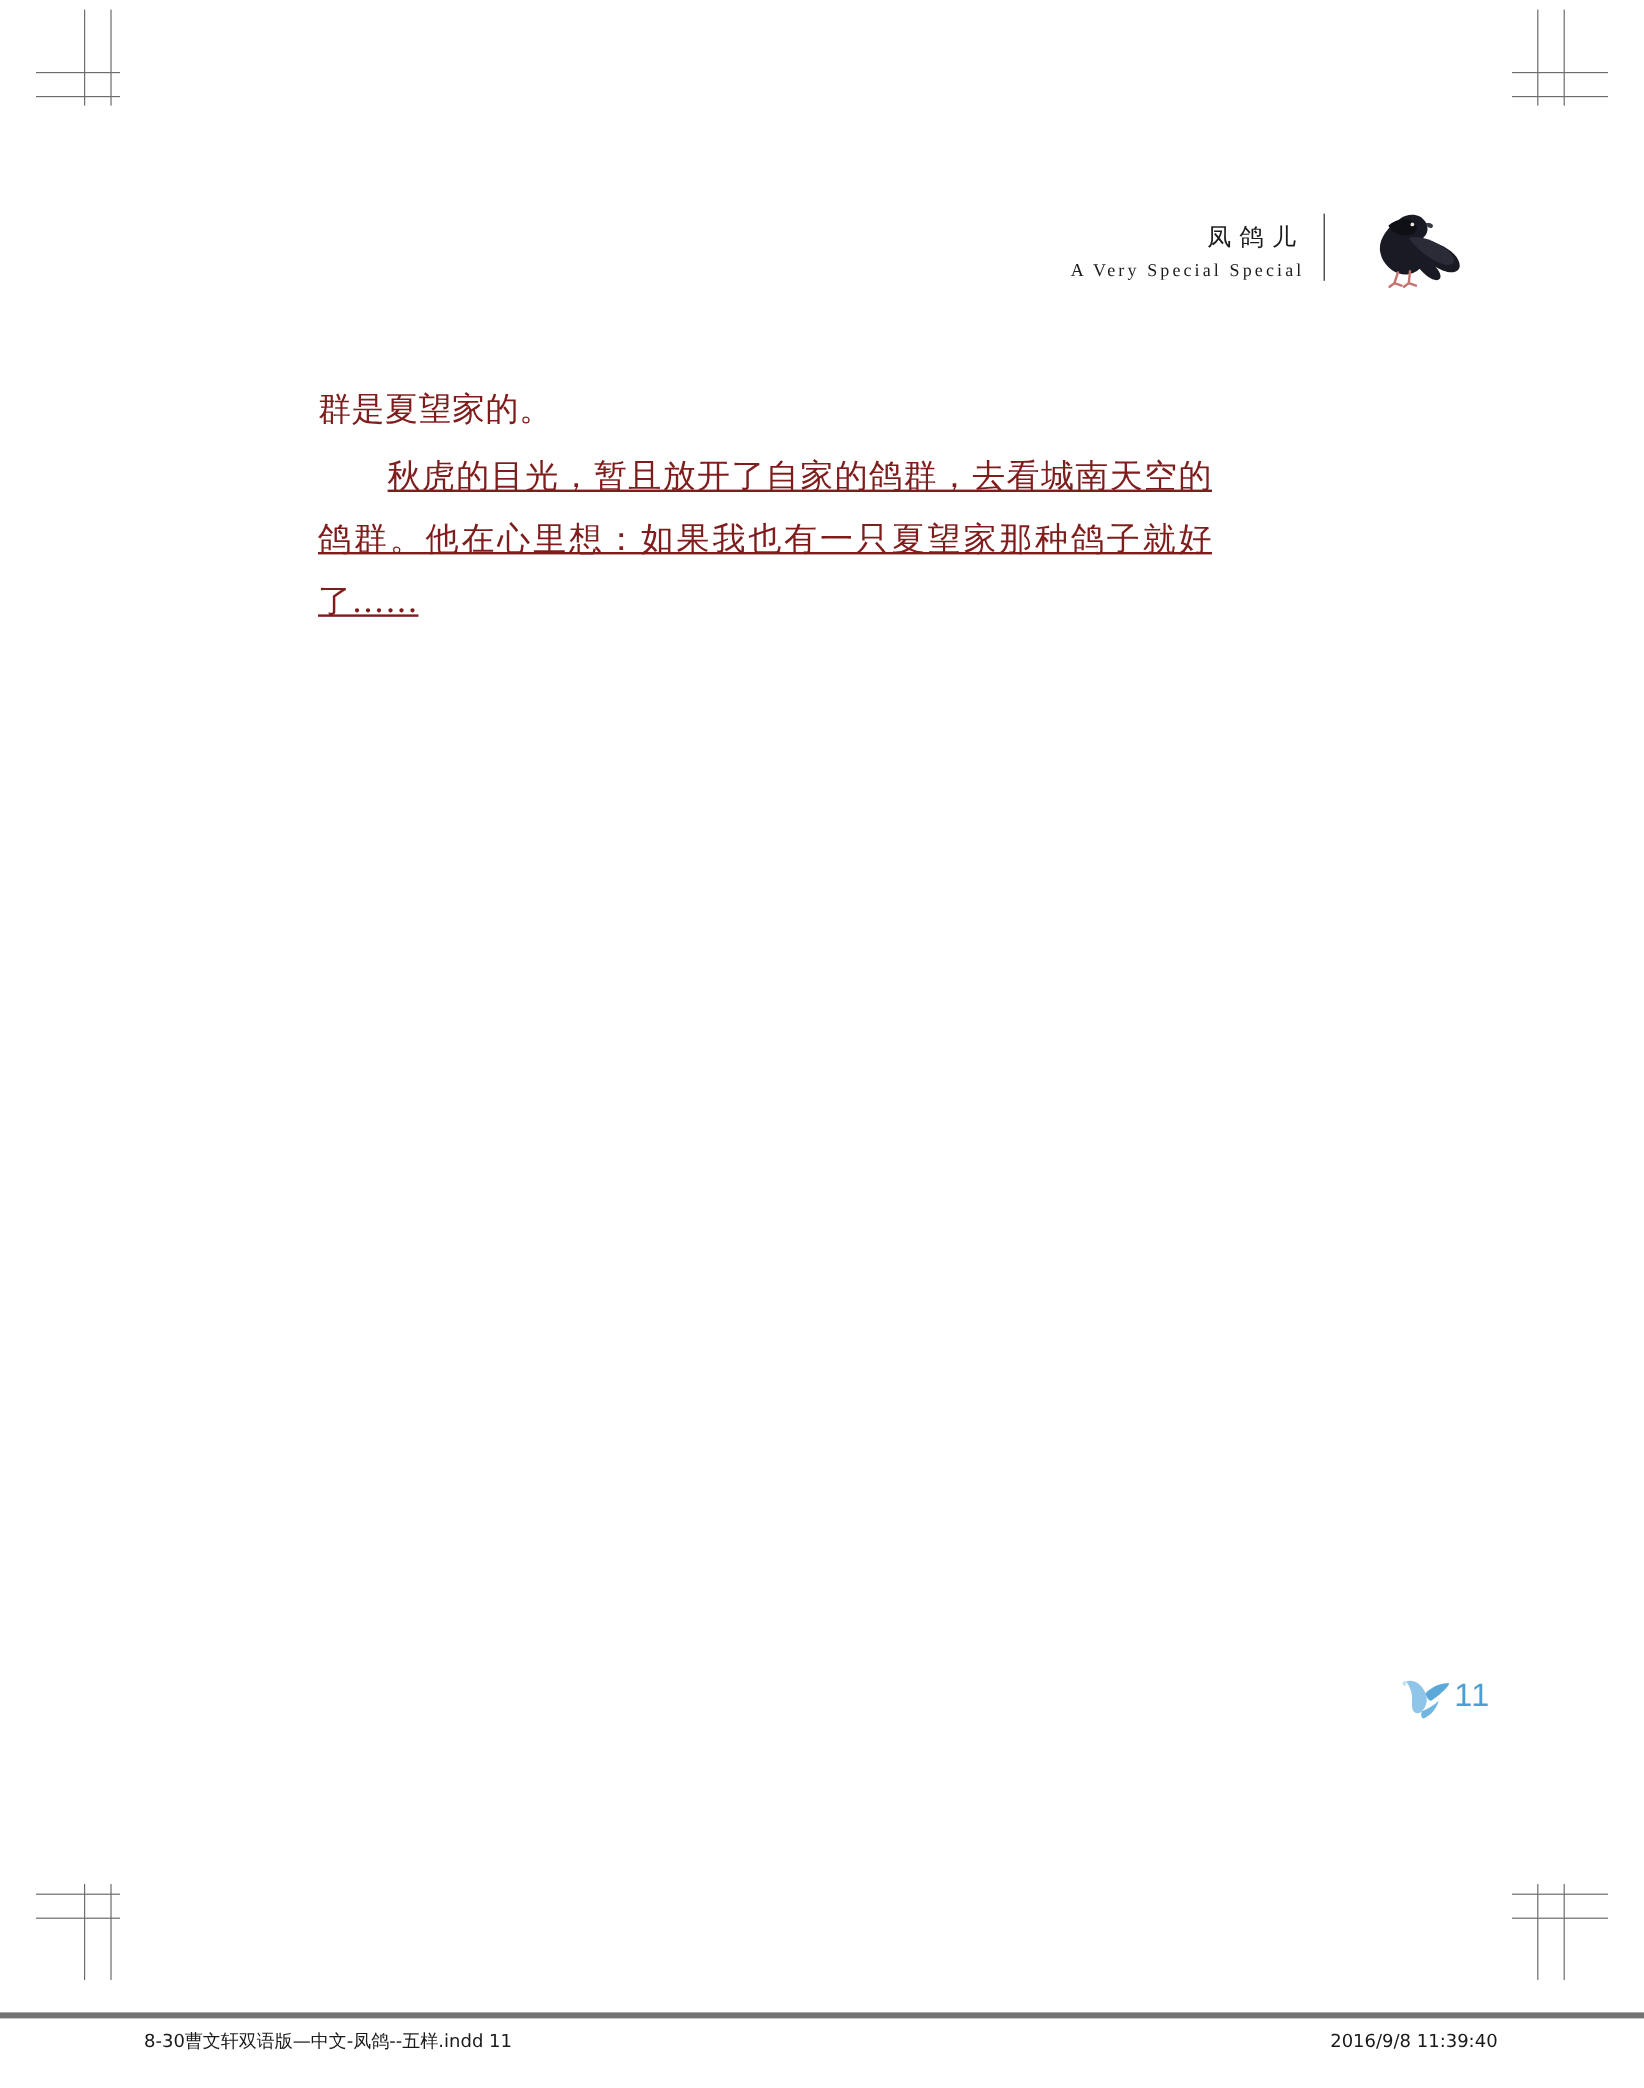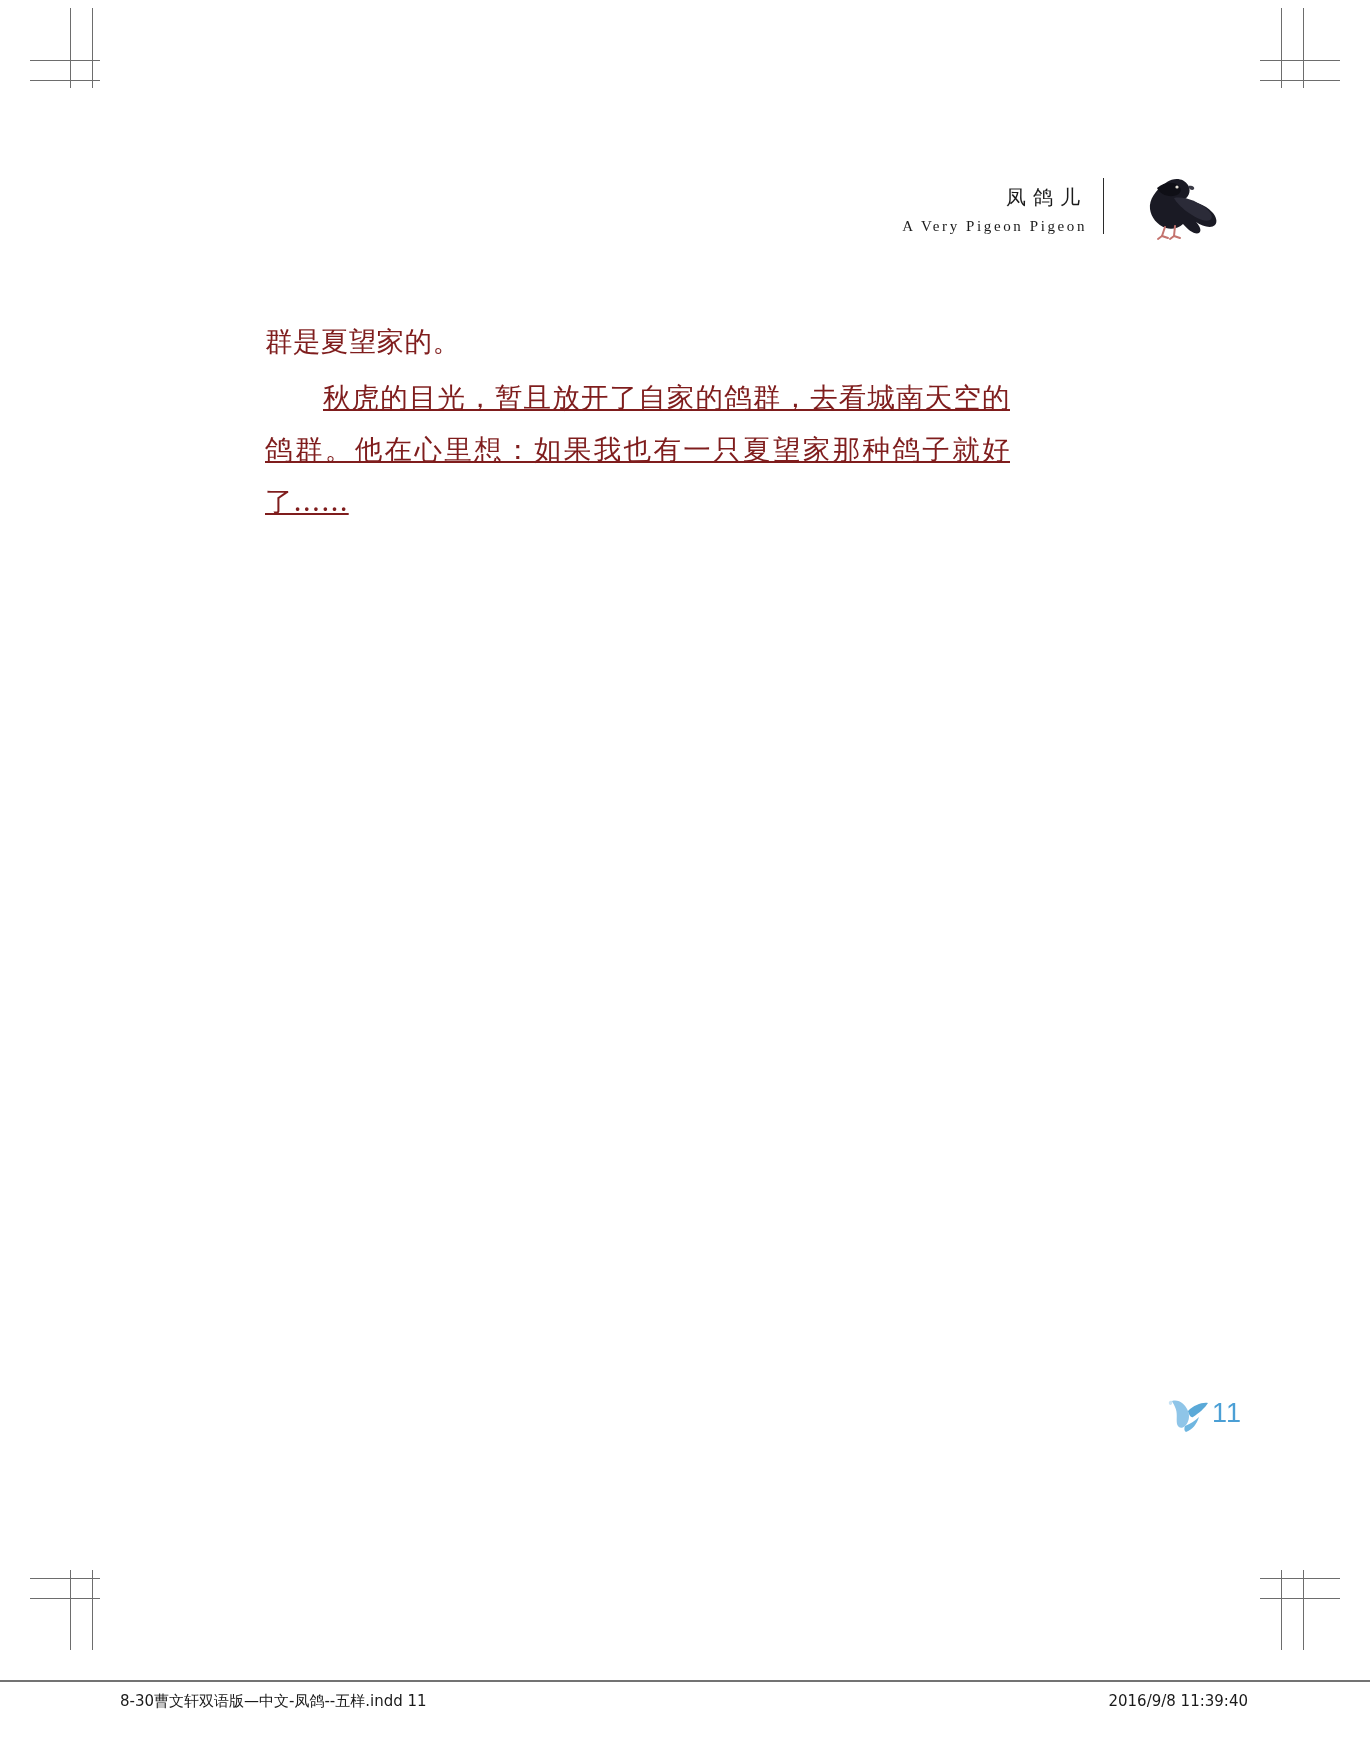--- a/index.html
+++ b/index.html
@@ -150,21 +150,21 @@
     letter-spacing: 1px;
   }
 
   
   .slug {
     position: absolute;
     left: 0;
     bottom: 18px;
     width: 100%;
     height: 40px;
-    border-top: 2px solid #737373;
+    border-top: 5px solid #737373;
   }
   .slug-left {
     position: absolute;
     left: 120px;
     top: 10px;
     font-family: "DejaVu Sans", sans-serif;
     font-size: 15px;
     color: #1a1a1a;
     white-space: nowrap;
   }
@@ -204,21 +204,21 @@
   <div class="crop crop-br">
     <div class="v"></div>
       <div class="v2"></div>
       <div class="h"></div>
       <div class="h2"></div>
   </div>
 
   <div class="running-header">
     <div class="header-texts">
       <div class="header-cn">凤鸽儿</div>
-      <div class="header-en">A Very Pigeon Pigeon</div>
+      <div class="header-en">A Very Special Special</div>
     </div>
     <div class="header-rule"></div>
     <div class="header-pigeon">
       <svg viewBox="0 0 110 80" width="110" height="80" aria-hidden="true">
         <g>
           <path d="M55 14 C62 9, 72 10, 76 17 C80 24, 76 30, 70 33 C80 32, 92 36, 100 44 C104 48, 106 54, 103 57 C99 61, 90 58, 84 54 C88 58, 90 63, 87 65 C83 67, 76 62, 71 56 C67 60, 60 62, 54 60 C45 57, 39 49, 38 41 C37 32, 43 22, 55 14 Z" fill="#1a1a24"></path>
           <path d="M62 30 C72 28, 86 33, 96 42 C100 46, 101 50, 98 52 C93 55, 82 49, 74 43 C69 39, 64 34, 62 30 Z" fill="#2b2b38"></path>
           <path d="M45 20 C52 14, 62 13, 67 18 C70 21, 69 25, 65 27 C58 30, 48 27, 45 20 Z" fill="#0f0f16"></path>
           <circle cx="65" cy="19" r="1.6" fill="#e6e2d8"></circle>
           <path d="M53 59 L50 68 L46 71" stroke="#c4736e" stroke-width="2" fill="none" stroke-linecap="round"></path>

